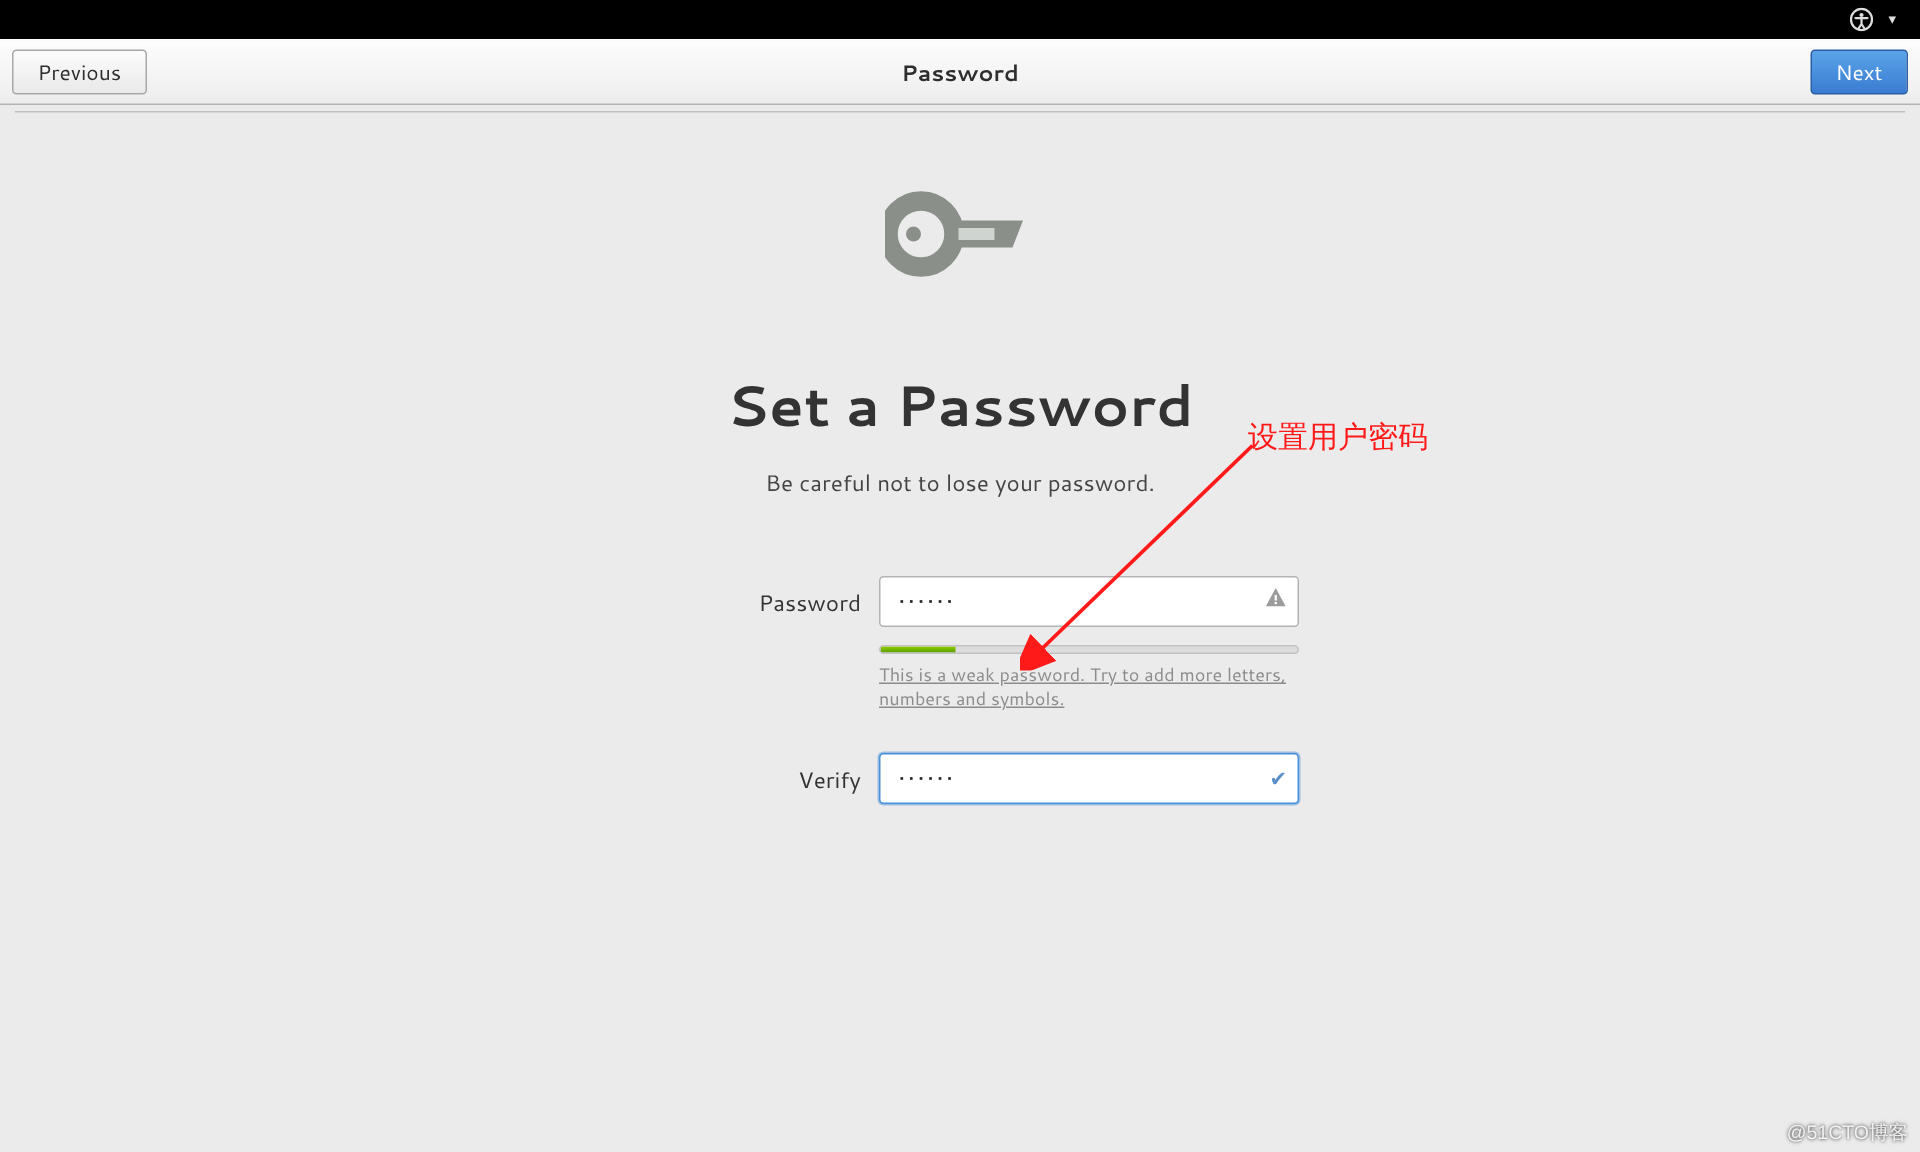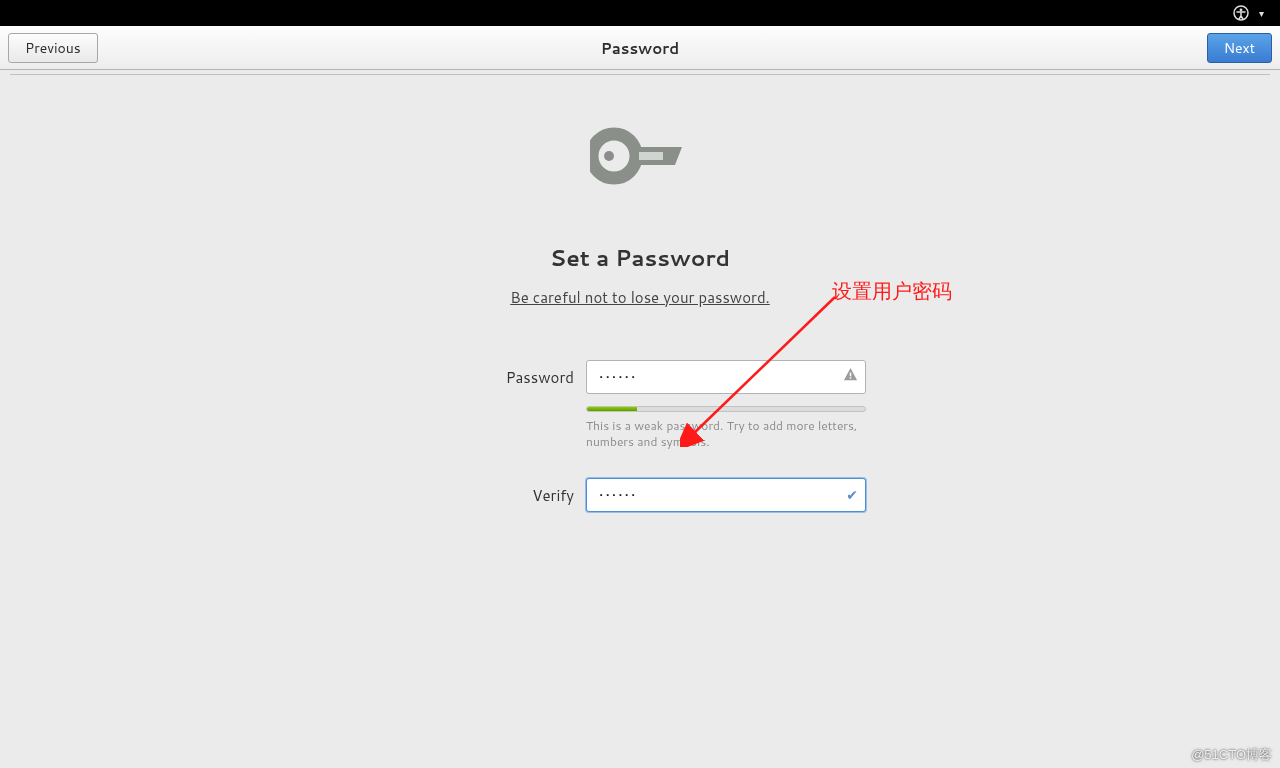--- a/index.html
+++ b/index.html
@@ -64,22 +64,22 @@
     .content {
       position: relative;
       display: flex;
       flex-direction: column;
       align-items: center;
       padding-top: 50px;
     }
 
     .key-icon { margin-bottom: 50px; }
 
-    .page-title { font-size: 22px; font-weight: 700; color: #333; margin-bottom: 14px; }
-    .subtitle { font-size: 15px; color: #444; margin-bottom: 52px; text-decoration: underline; }
+    .page-title { font-size: 38px; font-weight: 700; color: #333; margin-bottom: 14px; }
+    .subtitle { font-size: 15px; color: #444; margin-bottom: 52px; }
 
     .row {
       display: grid;
       grid-template-columns: 160px 280px;
       gap: 12px;
       align-items: center;
       margin-bottom: 8px;
     }
     .row .lab { text-align: right; font-size: 15px; color:#333; }
     .input-wrap {
@@ -127,20 +127,21 @@
       width: 18%;
       height: 100%;
       background: linear-gradient(to bottom, #8fce00, #5a9c00);
     }
     .hint {
       width: 280px;
       font-size: 12px;
       color: #8c8c8c;
       line-height: 1.35;
       margin-bottom: 28px;
+      text-decoration: underline;
     }
 
     .annotation {
       position: absolute;
       left: 832px;
       top: 203px;
       color: #ff1a1a;
       font-size: 20px;
       font-family: Liberation Mono, monospace;
     }

